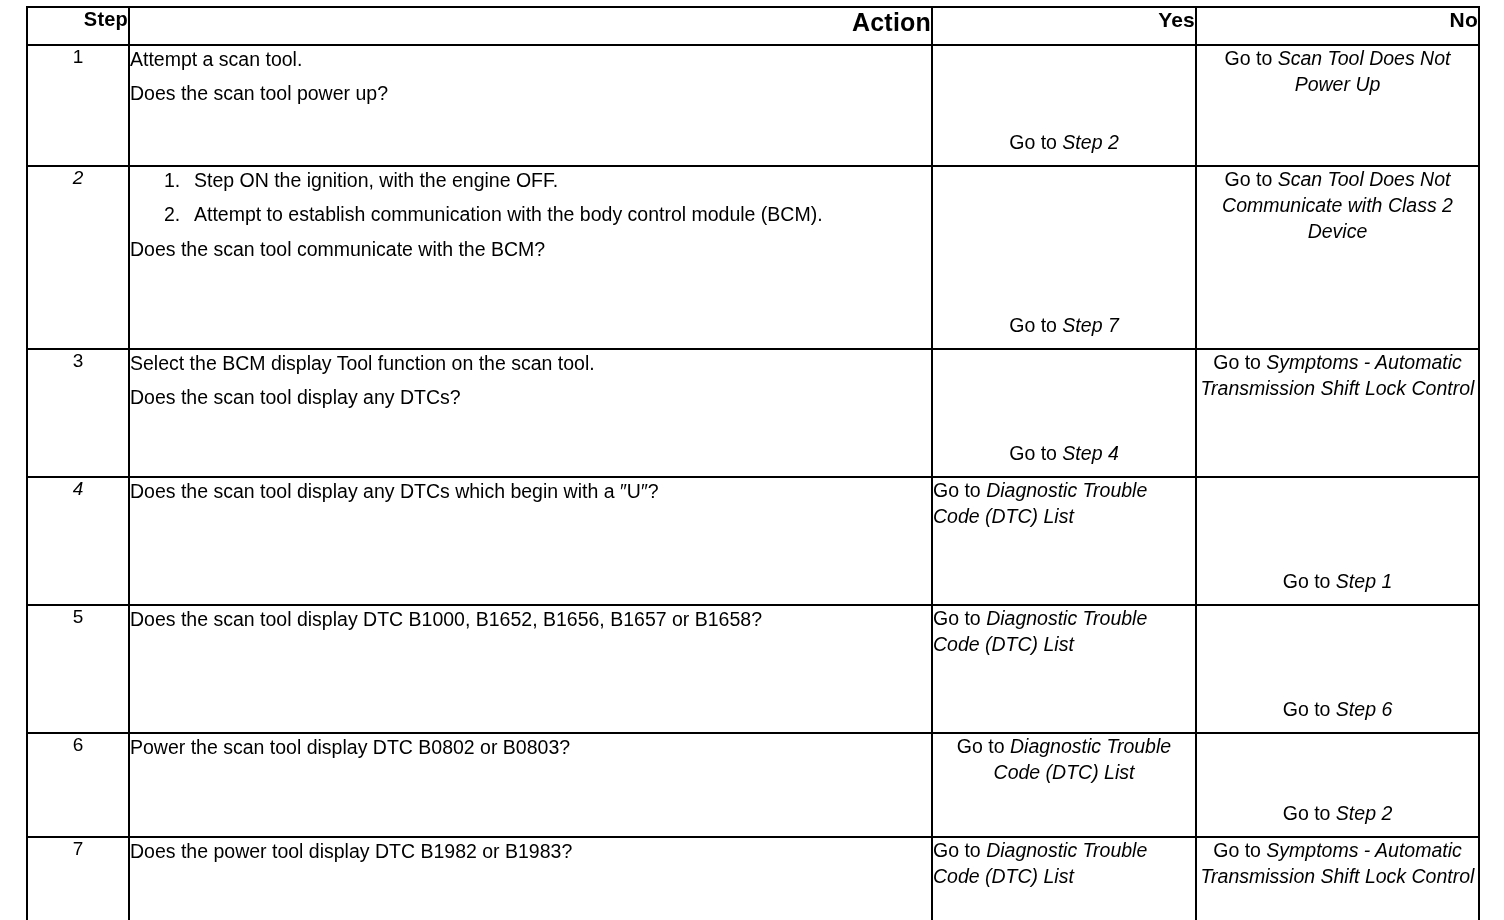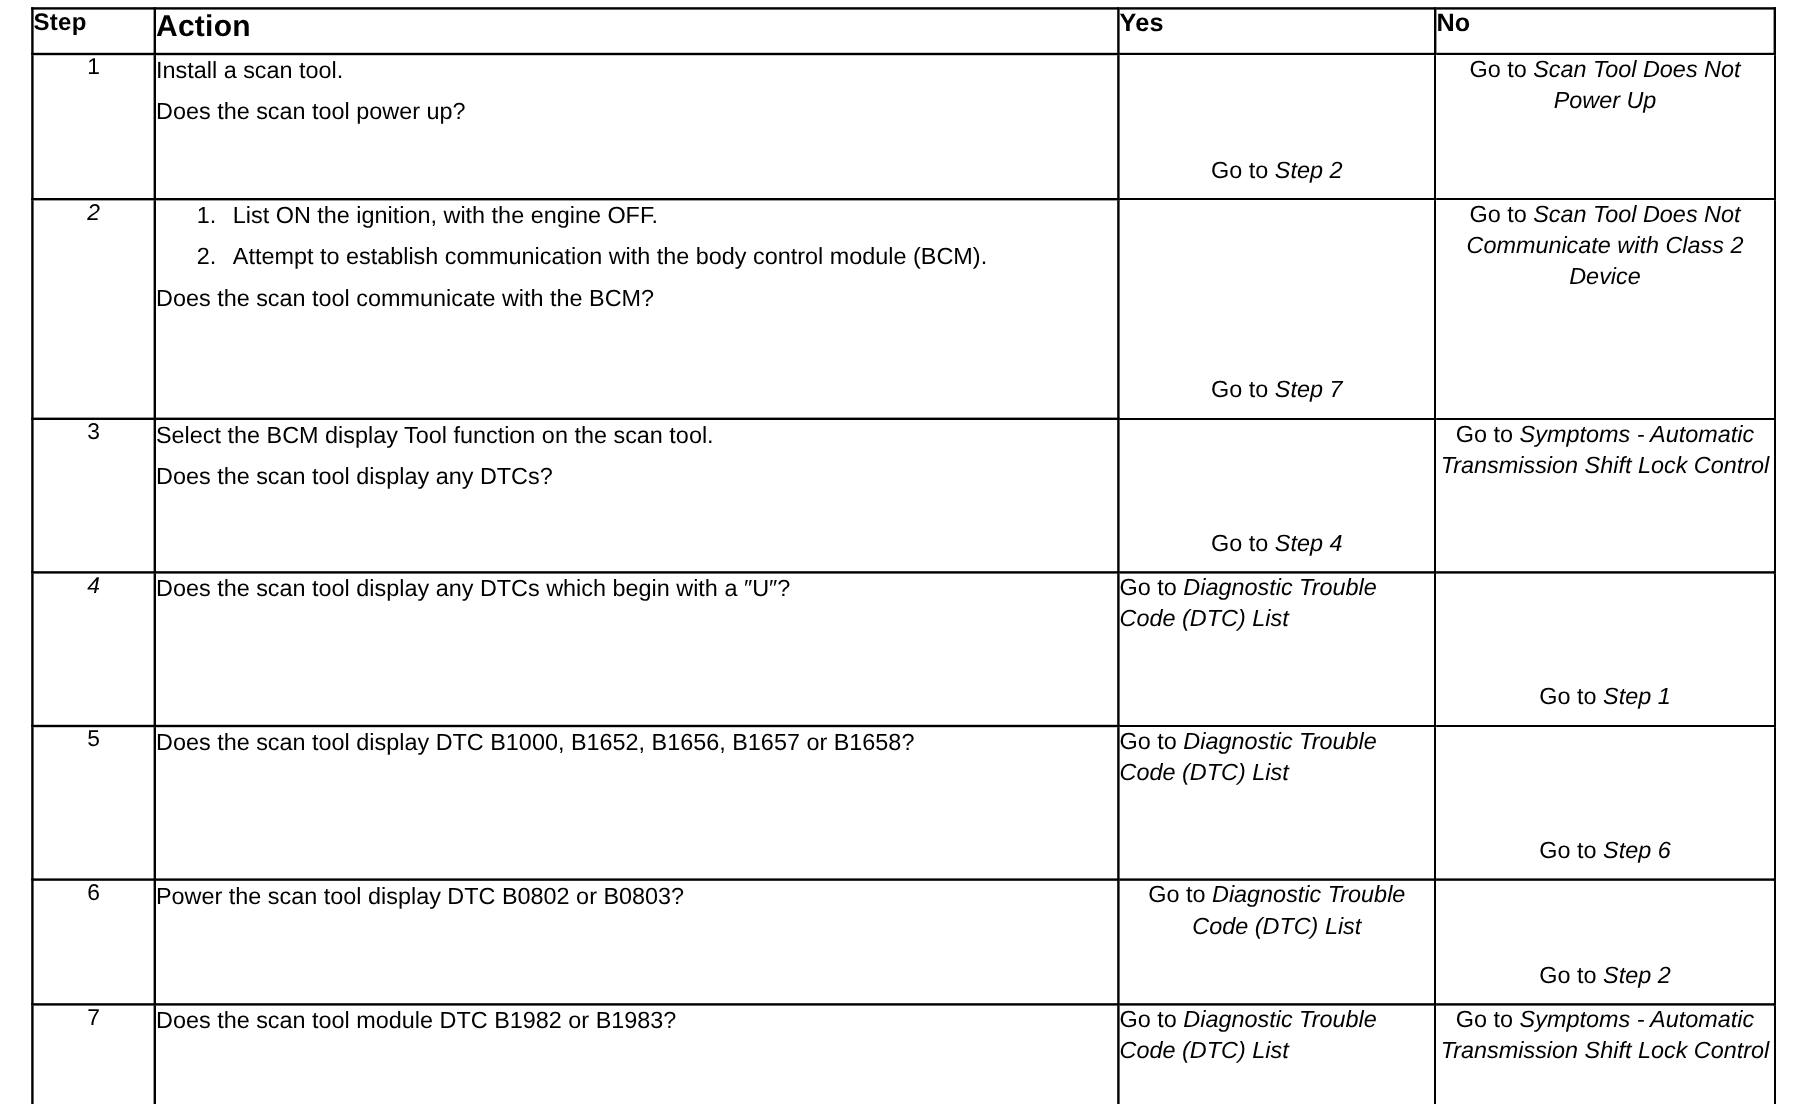--- a/index.html
+++ b/index.html
@@ -43,21 +43,21 @@
 
   
   col.c-step   { width: 102px; }
   col.c-action { width: 803px; }
   col.c-yes    { width: 264px; }
   col.c-no     { width: 283px; }
 
   
   thead th {
     height: 36px;
-    text-align: left;
+    text-align: right;
     vertical-align: middle;
     font-size: 21px;
     font-weight: bold;
     letter-spacing: 0.2px;
     margin-top: 32px;
   }
   thead th.h-step   { font-size: 20px; }
   thead th.h-action { font-size: 25px; }
 
   
@@ -144,36 +144,36 @@
         <th class="h-action">Action</th>
         <th class="h-yes">Yes</th>
         <th class="h-no">No</th>
       </tr>
     </thead>
     <tbody>
 
       <tr class="r1">
         <td class="step-cell">1</td>
         <td class="action-cell">
-          <p class="plain-line">Install a scan tool.</p>
+          <p class="plain-line">Attempt a scan tool.</p>
           <p class="plain-line">Does the scan tool power up?</p>
         </td>
         <td class="branch-cell bottom">
           <span class="inner"><span>Go to </span><span class="dest">Step 2</span></span>
         </td>
         <td class="branch-cell">
           <span class="inner"><span>Go to </span><span class="dest">Scan Tool Does Not Power Up</span></span>
         </td>
       </tr>
 
       <tr class="r2">
         <td class="step-cell ital">2</td>
         <td class="action-cell">
           <ol class="substeps">
-            <li>List ON the ignition, with the engine OFF.</li>
+            <li>Step ON the ignition, with the engine OFF.</li>
             <li>Attempt to establish communication with the body control module (BCM).</li>
           </ol>
           <p class="tail-line">Does the scan tool communicate with the BCM?</p>
         </td>
         <td class="branch-cell bottom">
           <span class="inner"><span>Go to </span><span class="dest">Step 7</span></span>
         </td>
         <td class="branch-cell">
           <span class="inner"><span>Go to </span><span class="dest">Scan Tool Does Not Communicate with Class 2 Device</span></span>
         </td>
@@ -228,21 +228,21 @@
           <span class="inner"><span>Go to </span><span class="dest">Diagnostic Trouble Code (DTC) List</span></span>
         </td>
         <td class="branch-cell bottom">
           <span class="inner"><span>Go to </span><span class="dest">Step 2</span></span>
         </td>
       </tr>
 
       <tr class="r7">
         <td class="step-cell">7</td>
         <td class="action-cell">
-          <p class="plain-line">Does the scan tool module DTC B1982 or B1983?</p>
+          <p class="plain-line">Does the power tool display DTC B1982 or B1983?</p>
         </td>
         <td class="branch-cell lefty">
           <span class="inner"><span>Go to </span><span class="dest">Diagnostic Trouble Code (DTC) List</span></span>
         </td>
         <td class="branch-cell">
           <span class="inner"><span>Go to </span><span class="dest">Symptoms - Automatic Transmission Shift Lock Control</span></span>
         </td>
       </tr>
 
     </tbody>

